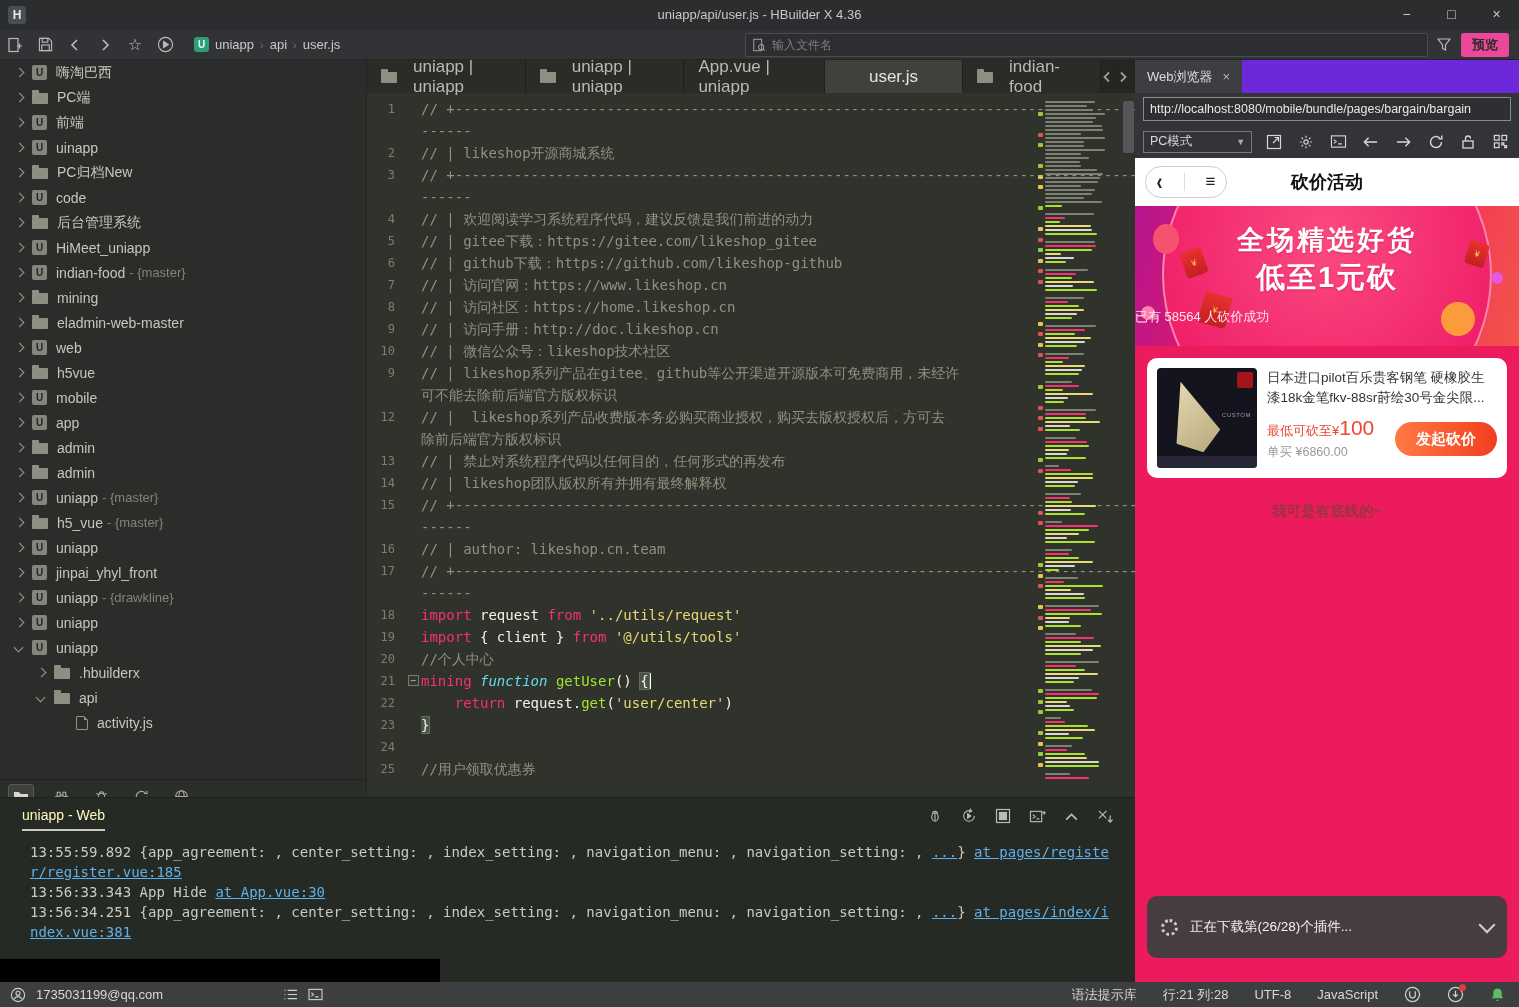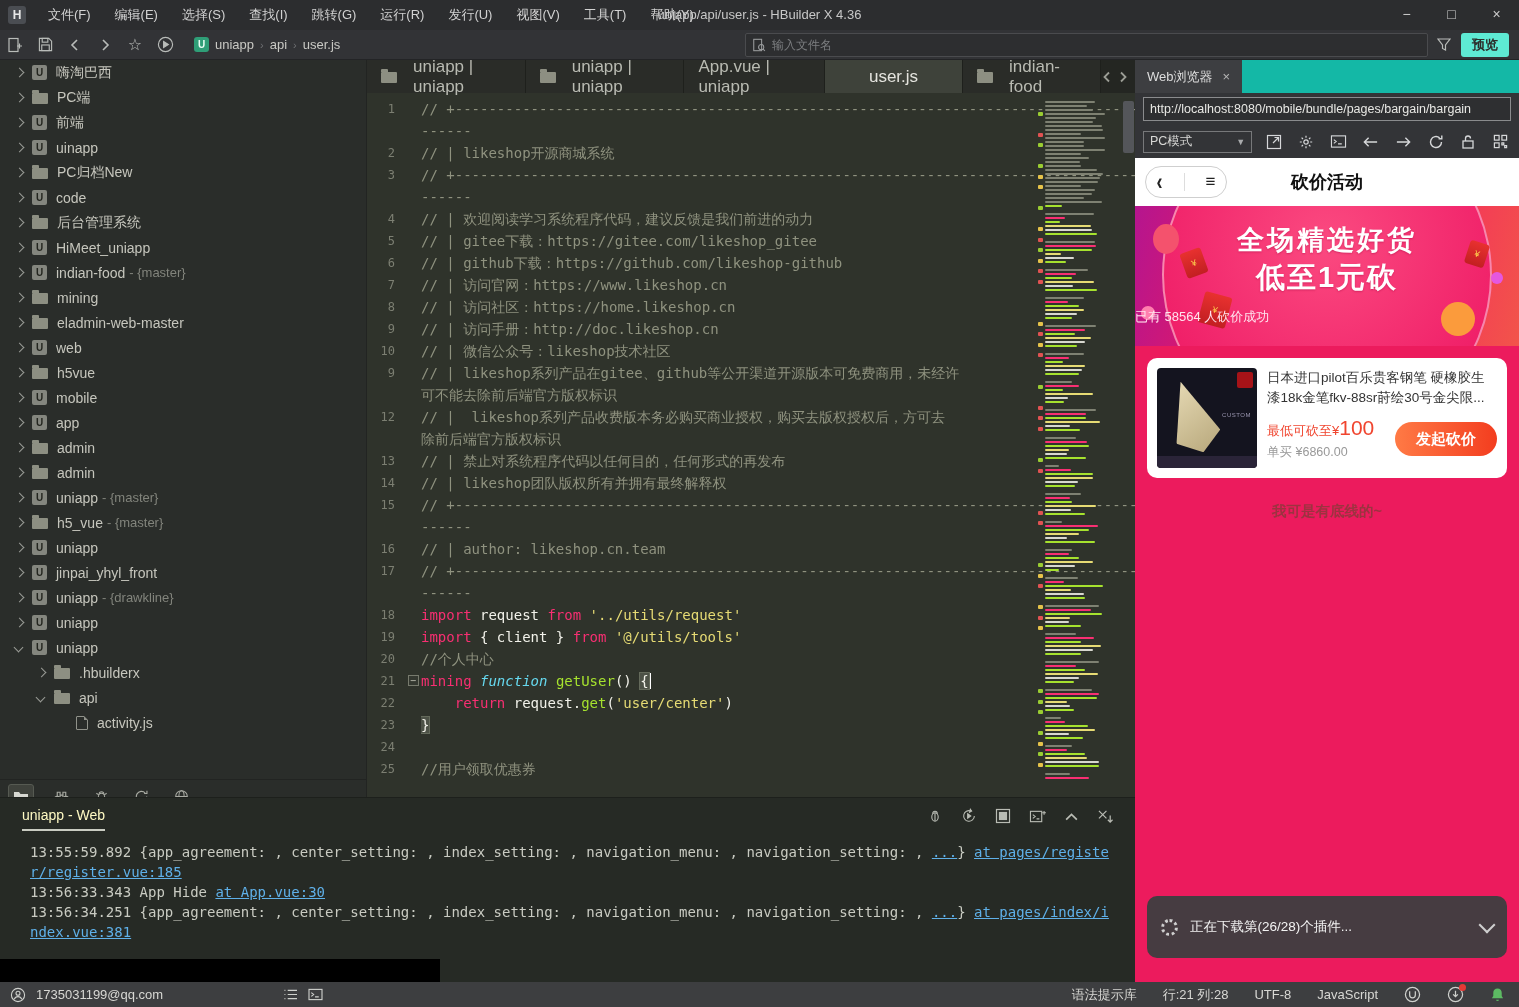--- a/index.html
+++ b/index.html
@@ -23,21 +23,21 @@
   .star-glyph { font-size:16px; color:#b9bcb9; }
   .crumb { display:flex; align-items:center; margin-left:14px; gap:6px; }
   .crumb-uicon { width:15px; height:15px; background:#2f9e77; color:#eafff5; border-radius:3px; font-size:10px; font-weight:bold; text-align:center; line-height:15px; }
   .crumb-sep { color:#6f7173; font-size:11px; }
   .crumb-label { color:#c9c9c4; font-size:13px; }
   .file-search { position:absolute; left:745px; top:3px; width:683px; height:24px; border:1px solid #4a4b4e; border-radius:2px; display:flex; align-items:center; background:#2d2e30; }
   .file-search input { flex:1; background:transparent; border:none; outline:none; color:#d5d5d0; font-size:12px; font-family:inherit; }
   .file-search input::placeholder { color:#7c7e80; }
   .fs-icon { margin:0 6px; color:#9a9c9e; display:flex; }
   .funnel { position:absolute; right:68px; top:7px; color:#b9bcb9; }
-  .preview-btn { position:absolute; right:10px; top:3px; width:48px; height:24px; background:#5eead4; color:#2c2d2a; border-radius:3px; font-size:13px; font-weight:bold; text-align:center; line-height:24px; }
+  .preview-btn { position:absolute; right:10px; top:3px; width:48px; height:24px; background:#ec4899; color:#2c2d2a; border-radius:3px; font-size:13px; font-weight:bold; text-align:center; line-height:24px; }
 
   
   .sidebar { position:absolute; left:0; top:60px; width:367px; height:737px; background:#2a2d2a; border-right:1px solid #222422; overflow:hidden; }
   .tree-row { height:25px; display:flex; align-items:center; white-space:nowrap; cursor:default; }
   .chev { width:10px; height:10px; margin-right:8px; position:relative; flex:none; }
   .chev::before { content:""; position:absolute; left:2px; top:1px; width:6px; height:6px; border-right:1.5px solid #9a9c96; border-bottom:1.5px solid #9a9c96; transform:rotate(-45deg); }
   .chev.down::before { transform:rotate(45deg); left:1px; }
   .chev.none::before { display:none; }
   .ticon-u { width:15px; height:15px; flex:none; margin-right:9px; background:#84867e; color:#24261f; border-radius:2px; font-size:10px; font-weight:bold; text-align:center; line-height:15px; }
   .ticon-folder { width:16px; height:11px; flex:none; margin-right:9px; background:#8d8f82; border-radius:1px; position:relative; margin-top:2px; }
@@ -83,21 +83,21 @@
   .console-tab { position:absolute; left:22px; top:9px; color:#fef9c3; font-size:14px; padding-bottom:6px; border-bottom:2px solid #c9ccc2; }
   .console-icons { position:absolute; right:20px; top:8px; display:flex; gap:14px; color:#b9bcb4; }
   .cicon { width:20px; height:20px; display:flex; align-items:center; justify-content:center; }
   .console-body { position:absolute; left:30px; top:44px; width:1085px; font-family:"DejaVu Sans Mono","Liberation Mono",monospace; font-size:14px; line-height:20px; color:#c9cbc2; }
   .console-line { margin-bottom:0; word-break:break-all; }
   .cl-link { color:#5fb0e8; text-decoration:underline; }
   .redacted { position:absolute; left:0; top:161px; width:440px; height:24px; background:#000000; }
 
   
   .browser { position:absolute; left:1135px; top:60px; width:384px; height:922px; background:#333437; }
-  .btabs { position:absolute; left:0; top:0; width:100%; height:33px; background:#14b8a6; display:flex; }
+  .btabs { position:absolute; left:0; top:0; width:100%; height:33px; background:#6d28d9; display:flex; }
   .btab { height:33px; background:#3d3e41; color:#dddddd; font-size:13px; display:flex; align-items:center; gap:10px; padding:0 12px; }
   .btab .x { color:#b6b6b6; font-size:13px; }
   .urlrow { position:absolute; left:0; top:33px; width:100%; height:32px; padding:4px 8px; }
   .urlbox { width:100%; height:24px; border:1px solid #8a8b8d; background:#2e2f31; display:flex; align-items:center; }
   .urlbox input { flex:1; border:none; outline:none; background:transparent; color:#e8e8e4; font-size:12.5px; padding:0 6px; font-family:inherit; }
   .btools { position:absolute; left:0; top:65px; width:100%; height:33px; display:flex; align-items:center; padding:0 8px; gap:11px; color:#d6d7d9; }
   .mode-select { width:112px; height:22px; border:1px solid #77787a; display:flex; align-items:center; justify-content:space-between; padding:0 6px; font-size:12.5px; color:#d8d8d6; }
   .mode-caret { font-size:9px; color:#aaabad; }
   .bicon { width:22px; height:22px; display:flex; align-items:center; justify-content:center; }
 
@@ -144,32 +144,20 @@
   .dl-wrap { position:relative; }
   .dl-dot { position:absolute; right:-2px; top:-2px; width:7px; height:7px; border-radius:50%; background:#e53935; }
 </style>
 </head>
 <body>
 
 <div id="app">
 
   <div class="titlebar">
     <div class="hx-logo">H</div>
-    <div class="menubar" id="menubar">
-        <div class="menu-item">文件(F)</div>
-        <div class="menu-item">编辑(E)</div>
-        <div class="menu-item">选择(S)</div>
-        <div class="menu-item">查找(I)</div>
-        <div class="menu-item">跳转(G)</div>
-        <div class="menu-item">运行(R)</div>
-        <div class="menu-item">发行(U)</div>
-        <div class="menu-item">视图(V)</div>
-        <div class="menu-item">工具(T)</div>
-        <div class="menu-item">帮助(Y)</div>
-      </div>
     <div class="win-title">uniapp/api/user.js - HBuilder X 4.36</div>
     <div class="win-controls">
       <div class="win-btn">−</div>
       <div class="win-btn">□</div>
       <div class="win-btn">×</div>
     </div>
   </div>
 
   <div class="toolbar">
     <div class="tb-icon">

